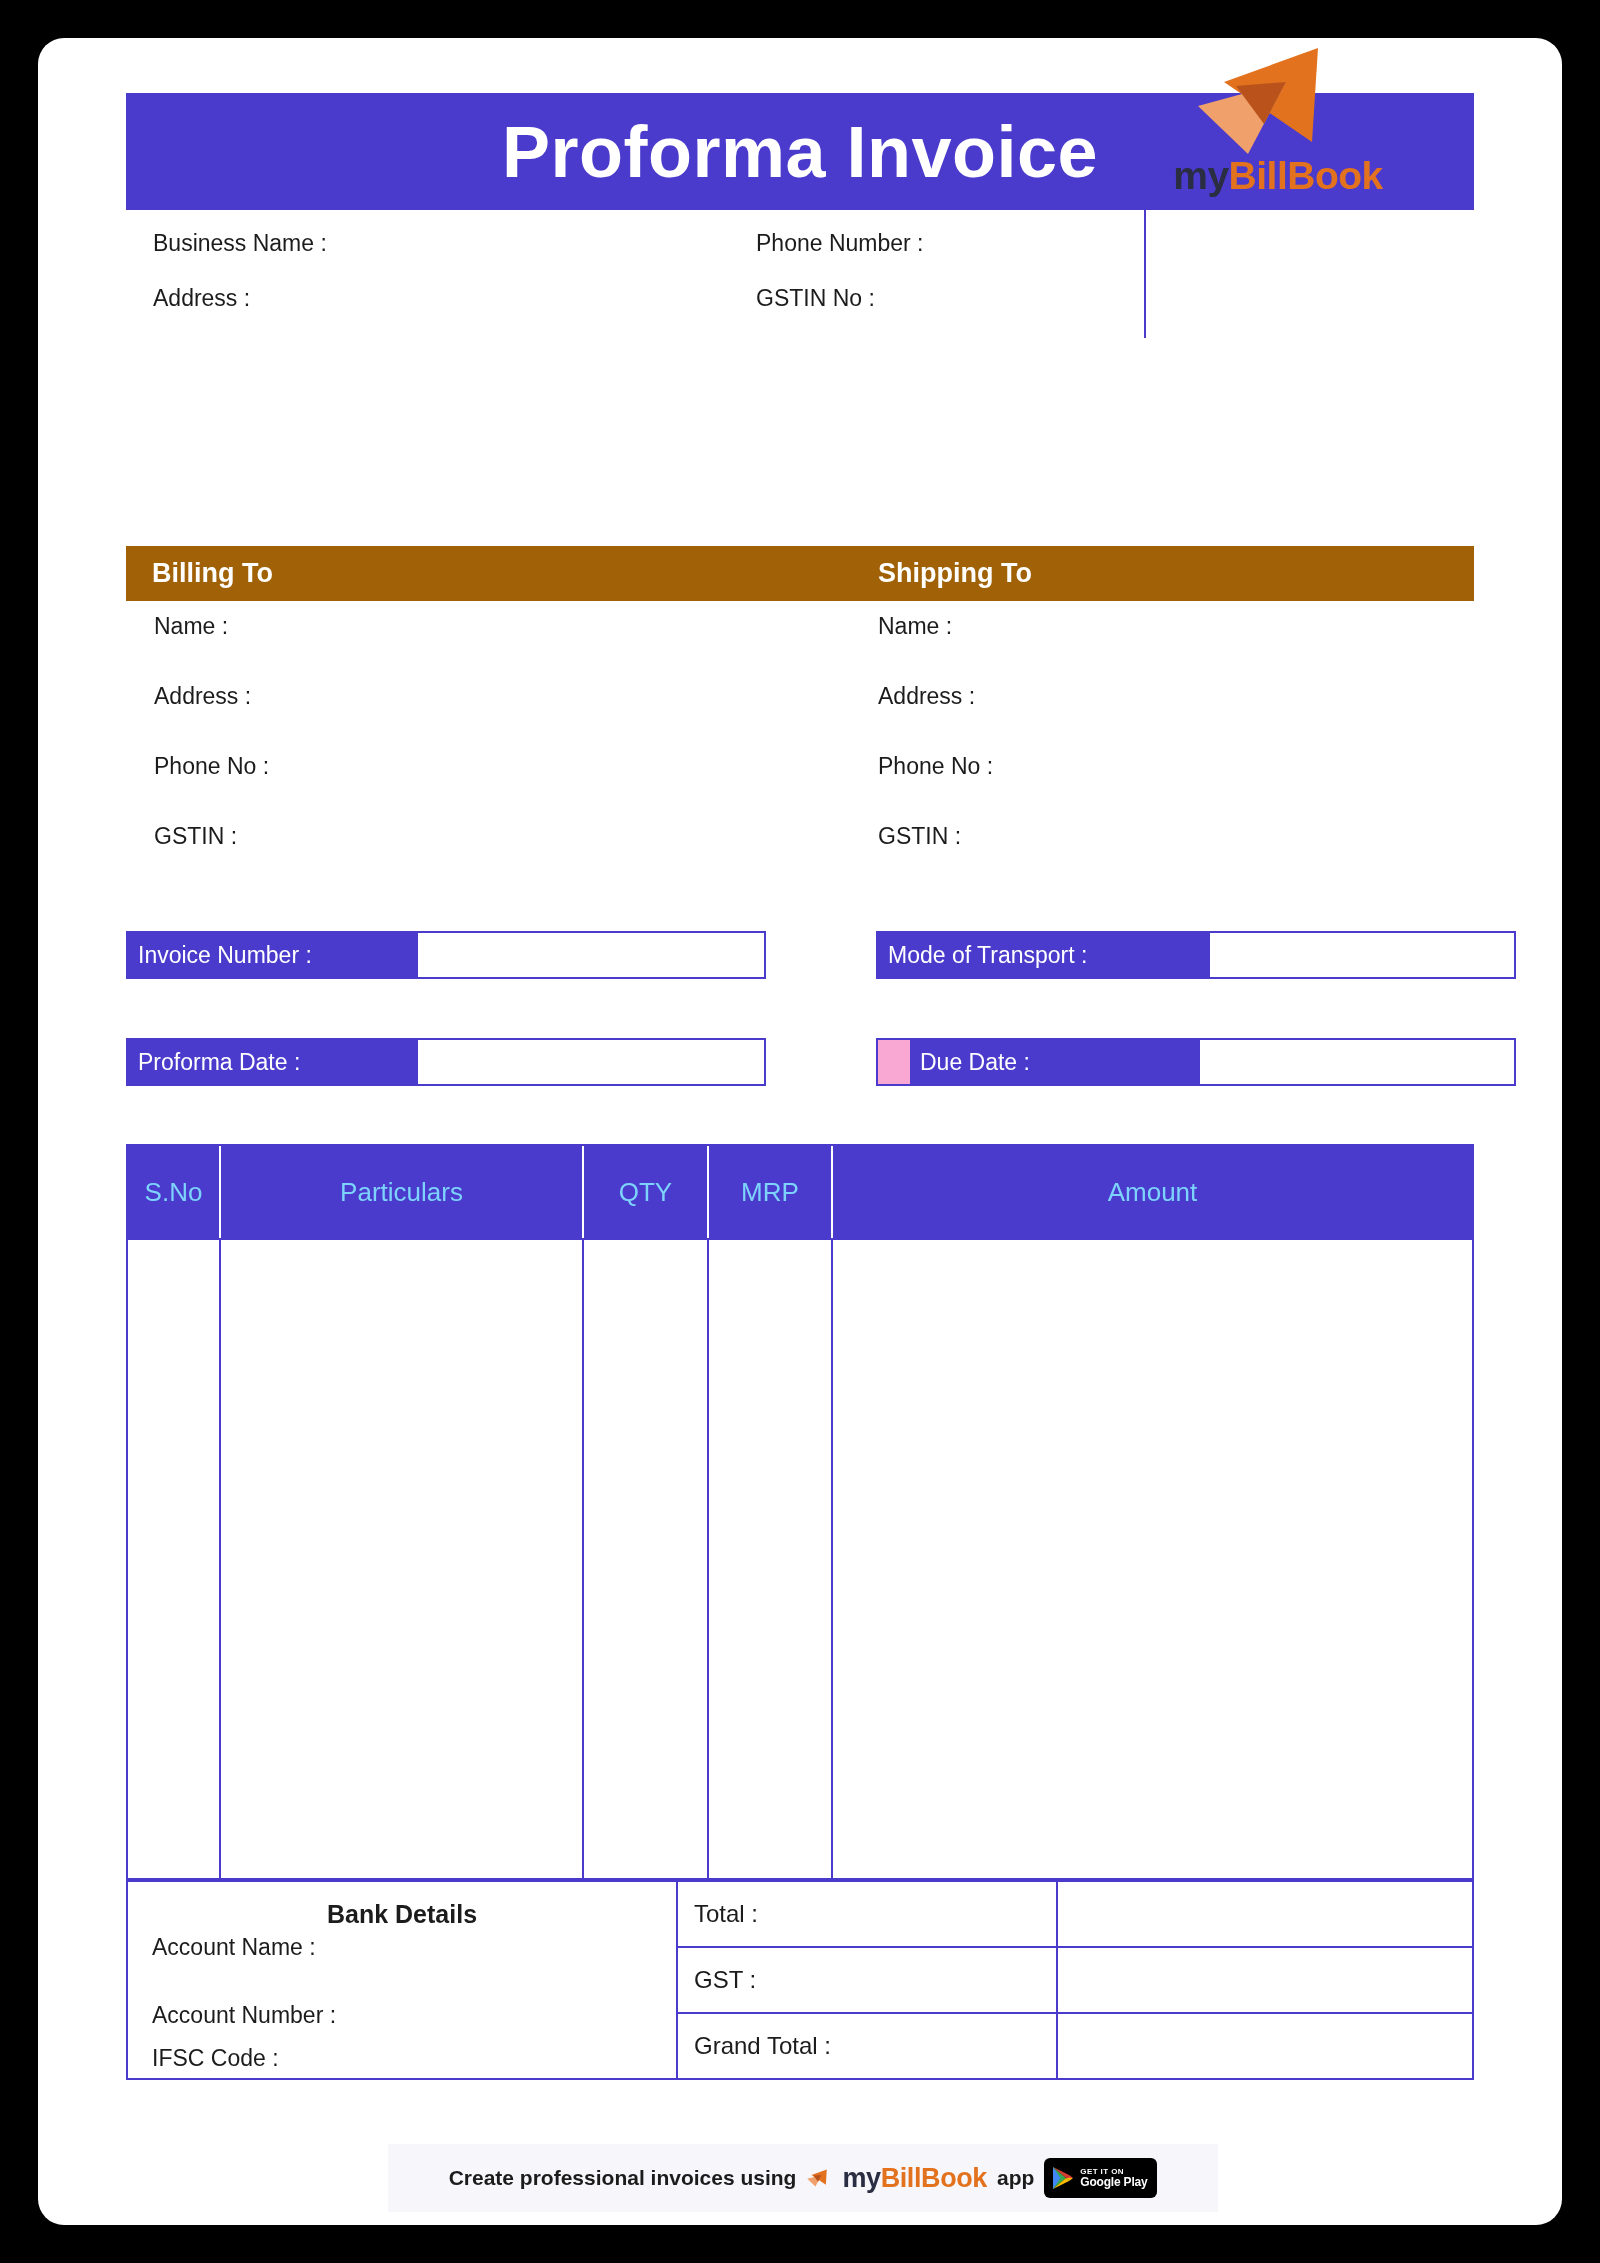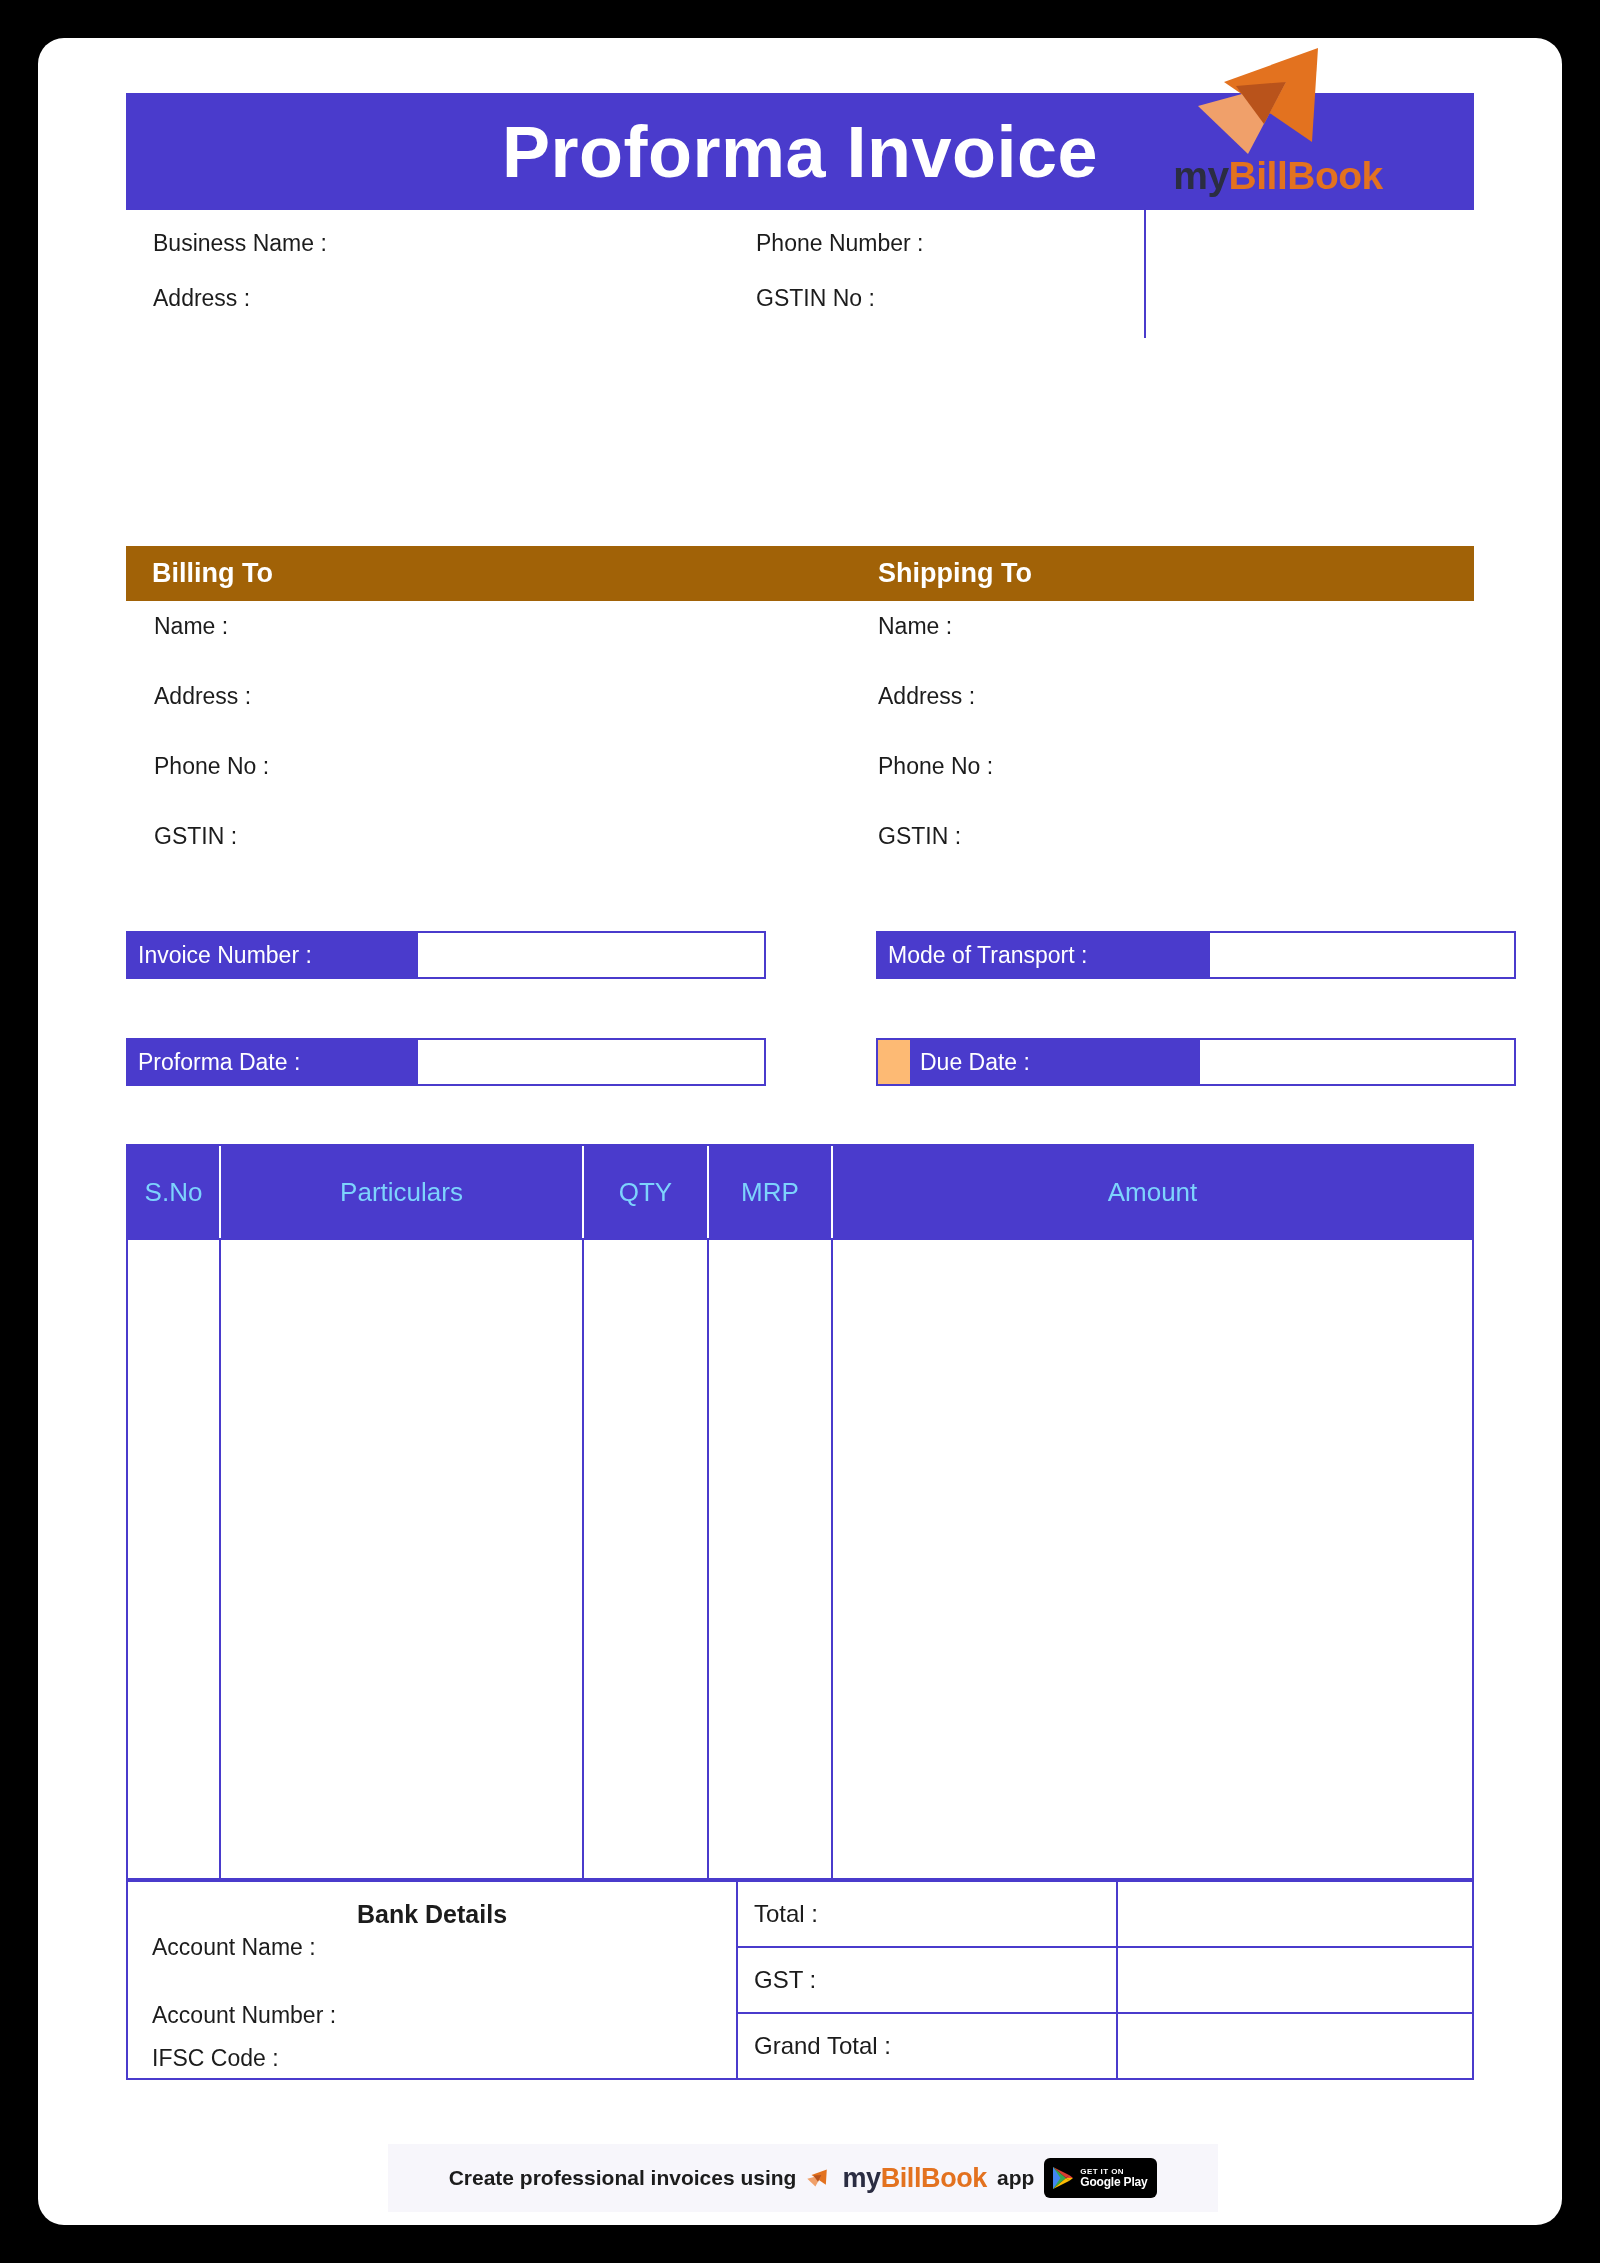--- a/index.html
+++ b/index.html
@@ -146,21 +146,21 @@
   }
 
   
   .meta { position: absolute; left: 38px; top: 893px; width: 1348px; height: 175px; }
   .field {
     position: absolute;
     height: 48px;
     border: 2px solid #4a3bcc;
     display: flex;
     align-items: stretch;
-    background: #fdba74;
+    background: #f9a8d4;
   }
   .field .f-label {
     background: #4a3bcc;
     color: #ffffff;
     font-size: 23px;
     display: flex;
     align-items: center;
     padding: 0 10px;
     white-space: nowrap;
   }
@@ -237,21 +237,21 @@
   .bottom {
     position: absolute;
     left: 38px;
     top: 1842px;
     width: 1348px;
     height: 200px;
     border: 2px solid #4a3bcc;
     display: flex;
   }
   .bank {
-    width: 610px;
+    width: 550px;
     border-right: 2px solid #4a3bcc;
     position: relative;
     padding-left: 19px;
   }
   .bank .bank-title {
     position: absolute;
     left: 0; top: 18px;
     width: 100%;
     text-align: center;
     font-size: 25px;

